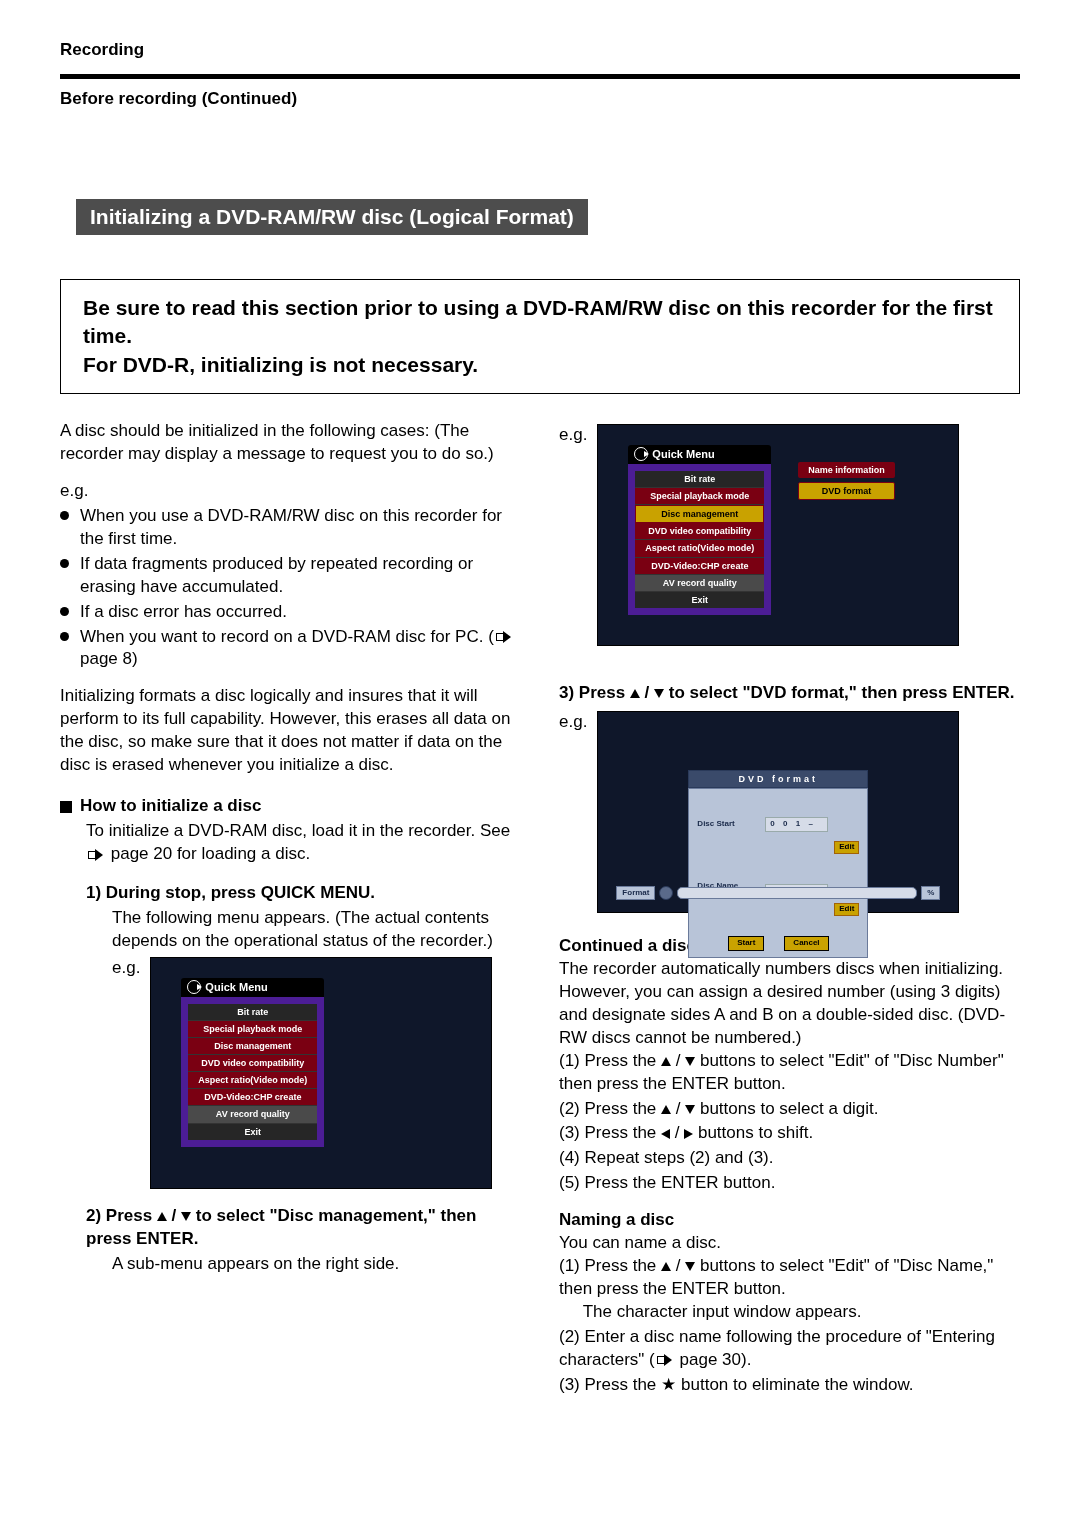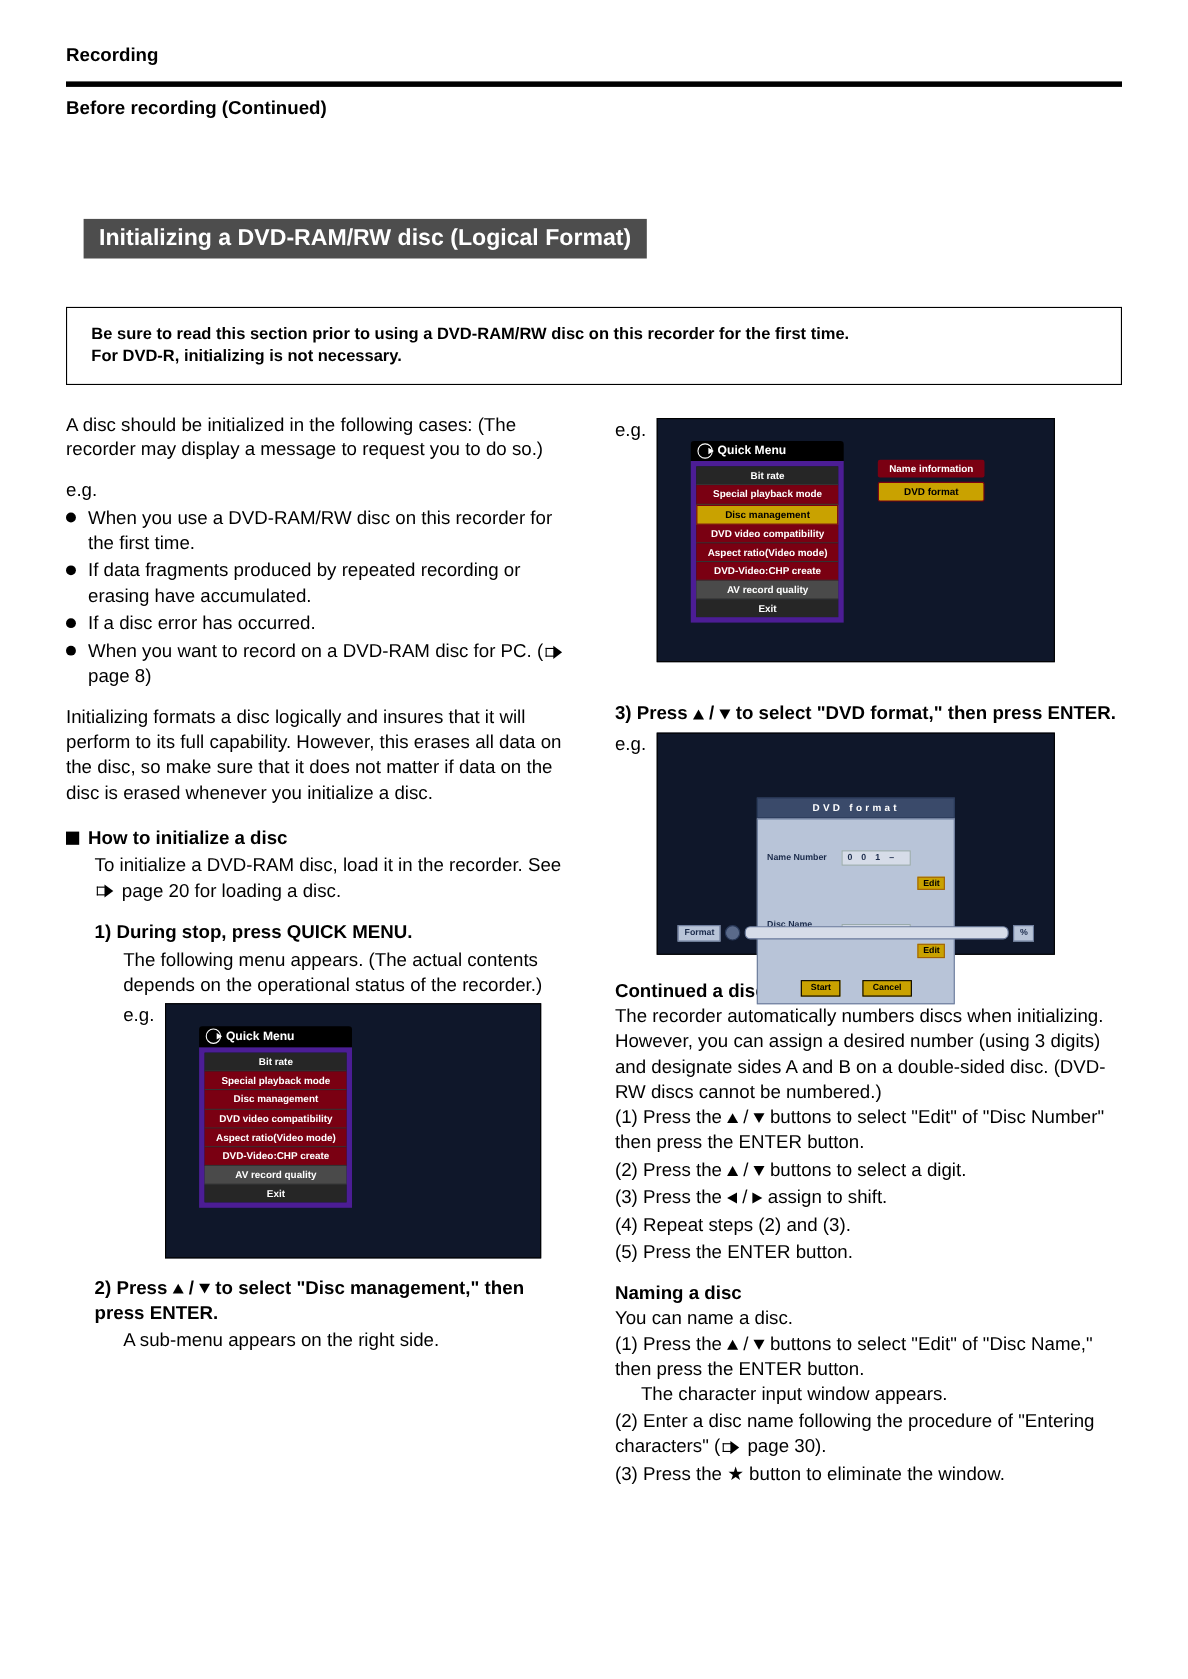--- a/index.html
+++ b/index.html
@@ -42,21 +42,21 @@
     color: #fff;
     font-size: 21px;
     font-weight: bold;
     padding: 6px 14px;
     flex: 0 0 auto;
   }
   .callout-box {
     border: 1px solid #000;
     margin-top: 44px;
     padding: 14px 22px;
-    font-size: 15px;
+    font-size: 21px;
     font-weight: bold;
     line-height: 1.35;
   }
   .cols {
     display: flex;
     gap: 38px;
     margin-top: 26px;
   }
   .col {
     flex: 1 1 0;
@@ -137,21 +137,21 @@
   .qm-title .arrow-icon::after {
     content: "";
     position: absolute;
     left: 9px; top: 3px;
     border-left: 5px solid #fff;
     border-top: 3px solid transparent;
     border-bottom: 3px solid transparent;
   }
   .qm-list {
     list-style: none; margin: 0; padding: 0;
-    border: 5px solid #4c1d95;
+    border: 7px solid #4c1d95;
   }
   .qm-list li {
     padding: 2px 10px;
     text-align: center;
     font-weight: bold;
     font-size: 9px;
     border-bottom: 1px solid #333;
     white-space: nowrap;
   }
   .qm-list li.dark { background: #262626; color: #fff; }
@@ -352,21 +352,21 @@
         <span>3) Press </span><span class="tri up"></span><span> / </span><span class="tri down"></span><span> to select "DVD format," then press ENTER.</span>
       </div>
 
       <div class="eg-row2" style="margin-top:6px;">
         <span class="eg-label">e.g.</span>
         <div class="osd-wrap small3">
           <div class="fmt-panel">
             <div class="fmt-header">DVD  format</div>
             <div class="fmt-body">
               <div class="fmt-row">
-                <span class="label">Name Number</span>
+                <span class="label">Disc Start</span>
                 <span class="val">0 0 1 –</span>
                 <span class="edit">Edit</span>
               </div>
               <div class="fmt-row">
                 <span class="label">Disc Name</span>
                 <span class="val"></span>
                 <span class="edit">Edit</span>
               </div>
               <div class="fmt-btns">
                 <span class="fmt-btn">Start</span>
@@ -381,21 +381,21 @@
             <span class="pct">%</span>
           </div>
         </div>
       </div>
 
       <div class="sub-head" style="margin-top:22px;">Continued a disc</div>
       <div>The recorder automatically numbers discs when initializing. However, you can assign a desired number (using 3 digits) and designate sides A and B on a double-sided disc. (DVD-RW discs cannot be numbered.)</div>
       <ol class="paren">
         <li><span>(1) Press the </span><span class="tri up"></span><span> / </span><span class="tri down"></span><span> buttons to select "Edit" of "Disc Number" then press the ENTER button.</span></li>
         <li><span>(2) Press the </span><span class="tri up"></span><span> / </span><span class="tri down"></span><span> buttons to select a digit.</span></li>
-        <li><span>(3) Press the </span><span class="tri left"></span><span> / </span><span class="tri right"></span><span> assign to shift.</span></li>
+        <li><span>(3) Press the </span><span class="tri left"></span><span> / </span><span class="tri right"></span><span> buttons to shift.</span></li>
         <li>(4) Repeat steps (2) and (3).</li>
         <li>(5) Press the ENTER button.</li>
       </ol>
 
       <div class="sub-head">Naming a disc</div>
       <div>You can name a disc.</div>
       <ol class="paren">
         <li>
           <span>(1) Press the </span><span class="tri up"></span><span> / </span><span class="tri down"></span><span> buttons to select "Edit" of "Disc Name," then press the ENTER button.</span><br>
           &nbsp;&nbsp;&nbsp;&nbsp;&nbsp;<span>The character input window appears.</span>

